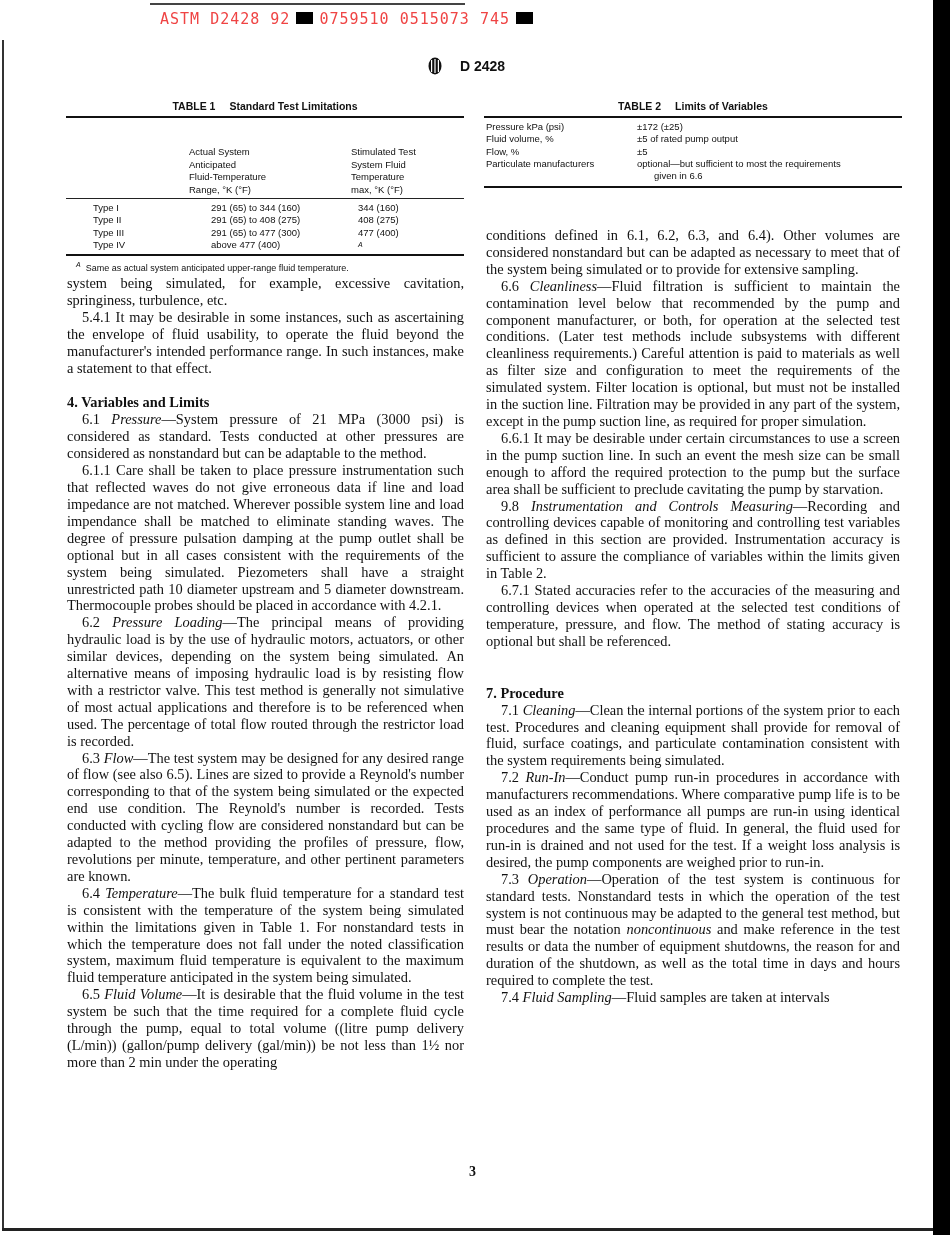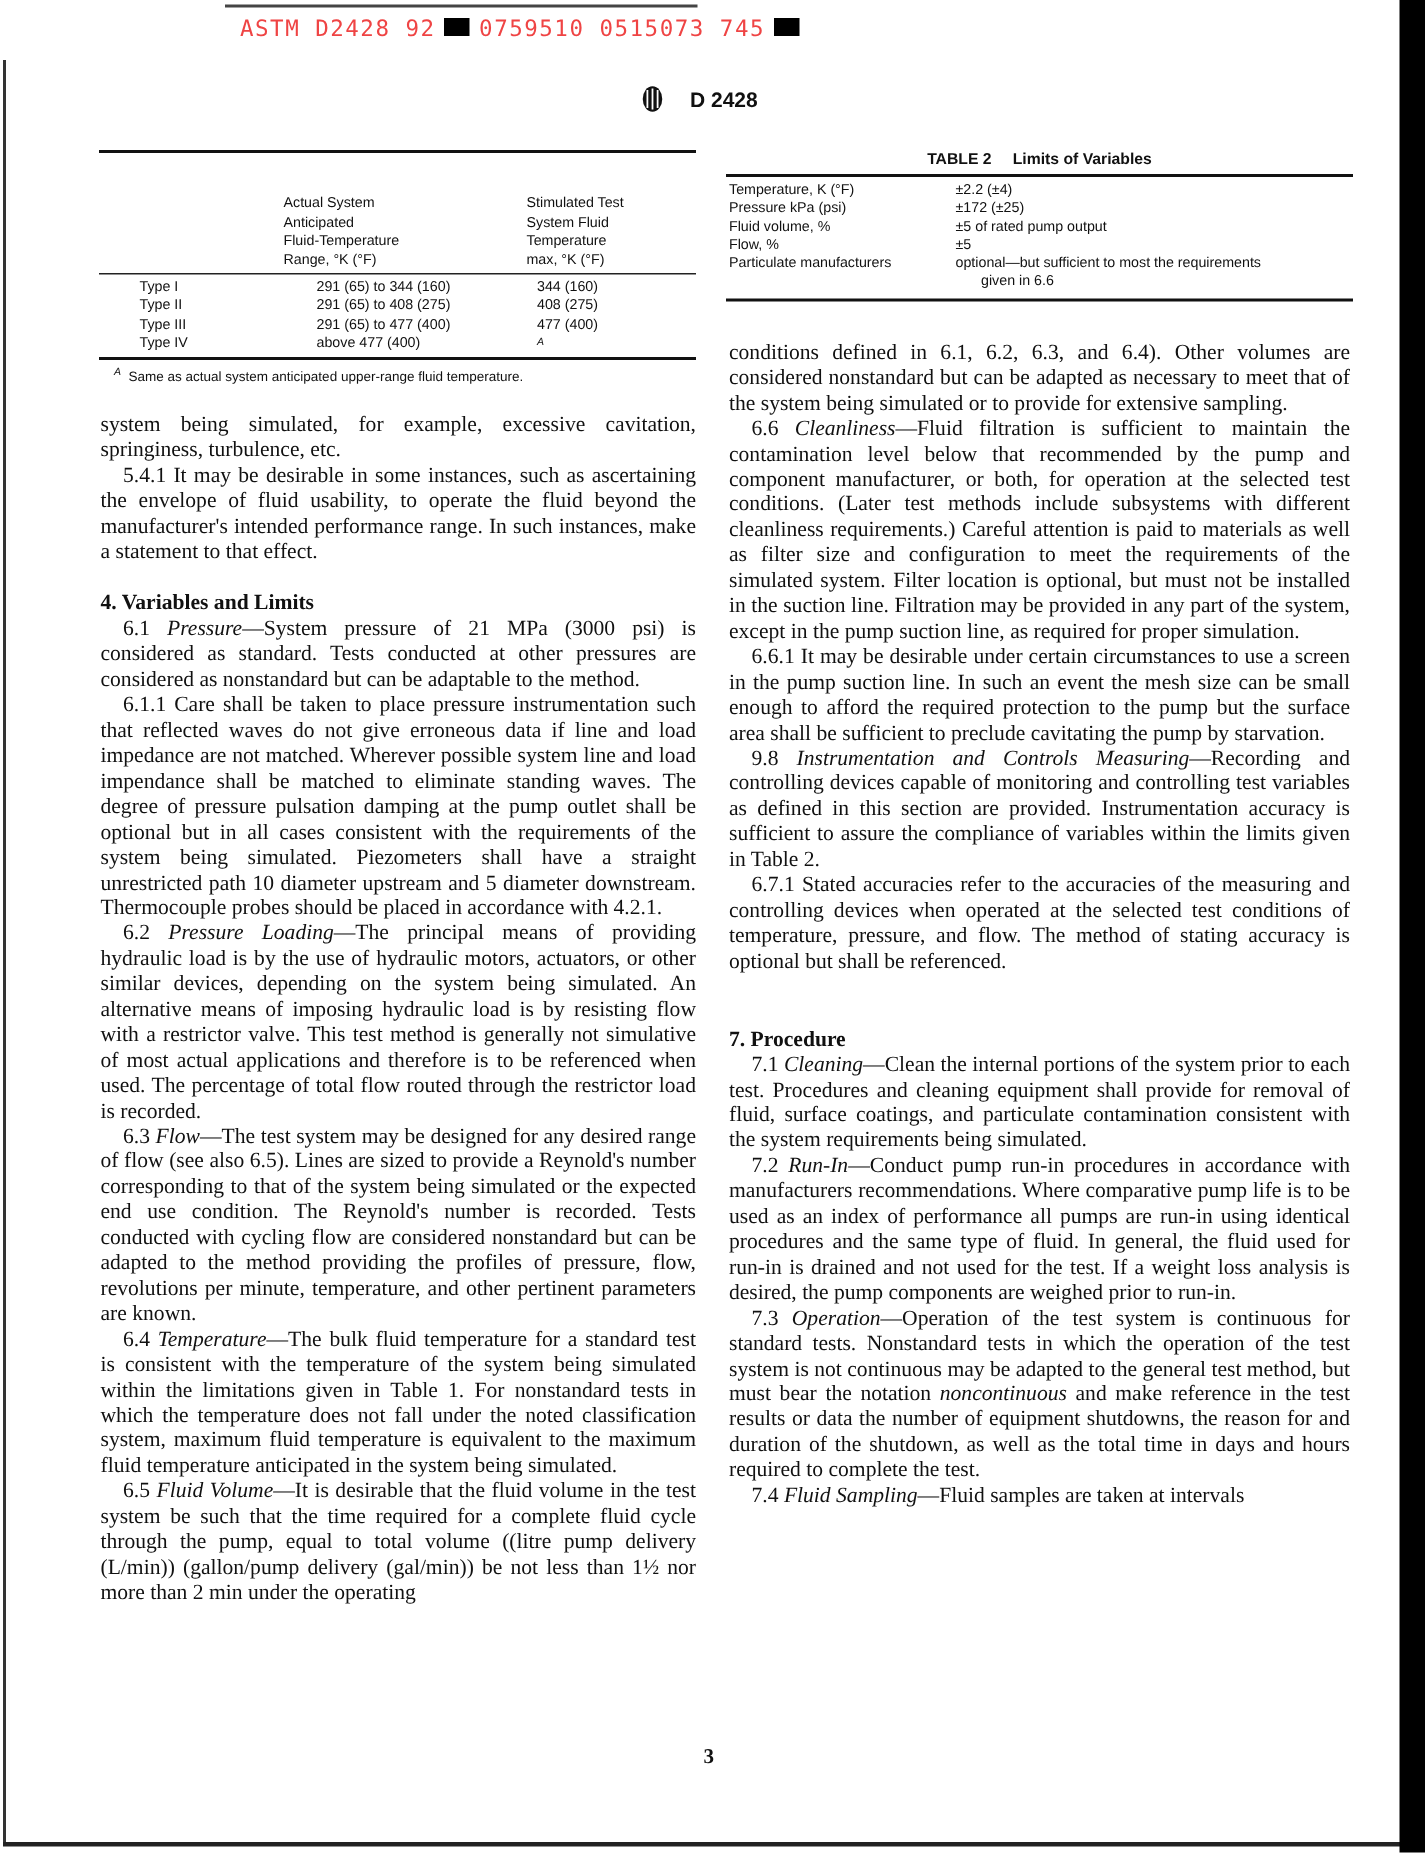--- a/index.html
+++ b/index.html
@@ -83,20 +83,23 @@
   <svg class="astm-logo" viewBox="0 0 14 18">
     <ellipse cx="7" cy="9" rx="6.5" ry="8.5" fill="#111"></ellipse>
     <rect x="3" y="3" width="1.2" height="12" fill="#fff"></rect>
     <rect x="6.4" y="2" width="1.2" height="14" fill="#fff"></rect>
     <rect x="9.8" y="3" width="1.2" height="12" fill="#fff"></rect>
   </svg>
   <span>D 2428</span>
 </div>
 
 <div class="tbl" id="table1">
+  <div class="tbl-title">
+    <span class="num">TABLE 1</span><span>Standard Test Limitations</span>
+  </div>
   <div class="rule-thick"></div>
   <div class="hdr">
     <div class="c1"></div>
     <div class="c2">
       <div>Actual System</div>
       <div>Anticipated</div>
       <div>Fluid-Temperature</div>
       <div>Range, °K (°F)</div>
     </div>
     <div class="c3">
@@ -113,45 +116,41 @@
       <div class="c2">291 (65) to 344 (160)</div>
       <div class="c3">344 (160)</div>
     </div>
     <div class="row">
       <div class="c1">Type II</div>
       <div class="c2">291 (65) to 408 (275)</div>
       <div class="c3">408 (275)</div>
     </div>
     <div class="row">
       <div class="c1">Type III</div>
-      <div class="c2">291 (65) to 477 (400)</div>
+      <div class="c2">291 (65) to 477 (300)</div>
       <div class="c3">477 (400)</div>
     </div>
     <div class="row">
       <div class="c1">Type IV</div>
       <div class="c2">above 477 (400)</div>
       <div class="c3" style="font-size:7px;font-style:italic;">A</div>
     </div>
   </div>
   <div class="rule-thick"></div>
   <div class="footnote">
     <sup>A</sup>&nbsp;&nbsp;<span>Same as actual system anticipated upper-range fluid temperature.</span>
   </div>
 </div>
 
 <div class="tbl" id="table2">
   <div class="tbl-title">
     <span class="num">TABLE 2</span><span>Limits of Variables</span>
   </div>
   <div class="rule-thick"></div>
   <div class="body">
-    <div class="row">
-      <div class="c1">Temperature, K (°F)</div>
-      <div class="c2">±2.2 (±4)</div>
-    </div>
     <div class="row">
       <div class="c1">Pressure kPa (psi)</div>
       <div class="c2">±172 (±25)</div>
     </div>
     <div class="row">
       <div class="c1">Fluid volume, %</div>
       <div class="c2">±5 of rated pump output</div>
     </div>
     <div class="row">
       <div class="c1">Flow, %</div>

